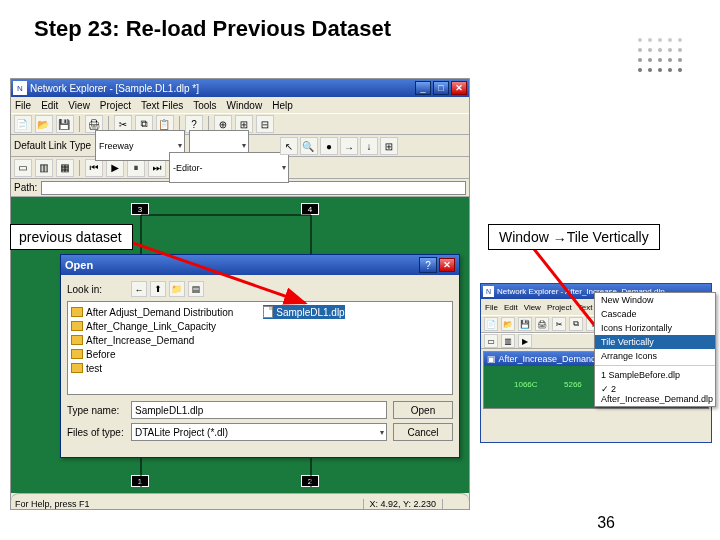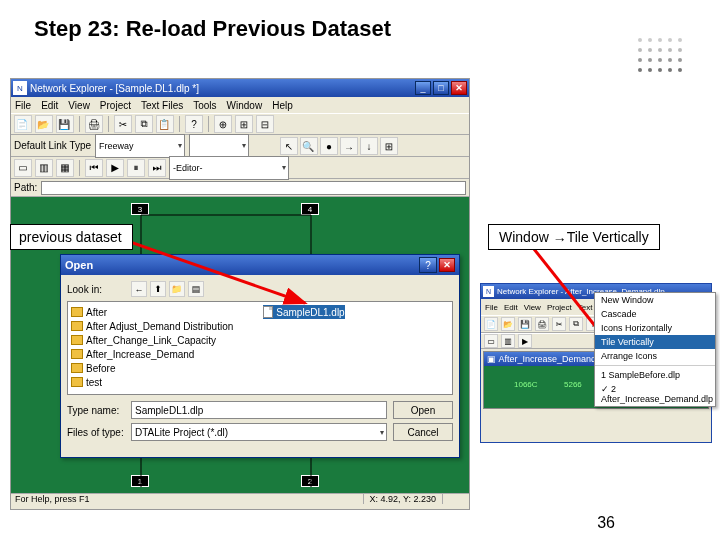--- a/index.html
+++ b/index.html
@@ -13,28 +13,28 @@
   .titlebar .title { color: #fff; font-size: 10px; flex: 1; }
   .winbtns { display: flex; gap: 2px; }
   .winbtn { width: 16px; height: 14px; background: linear-gradient(#6ea0f0,#1e47a8); border: 1px solid #0a2a60; color: #fff; font-size: 9px; display: flex; align-items: center; justify-content: center; cursor: pointer; }
   .winbtn.close { background: linear-gradient(#f08080,#c00); border-color: #800; font-weight: bold; }
   .menubar { background: #ece9d8; height: 16px; display: flex; padding: 0 4px; font-size: 10px; gap: 10px; align-items: center; }
   .menubar span { cursor: pointer; }
   .toolbar { background: #ece9d8; height: 22px; border-top: 1px solid #fff; border-bottom: 1px solid #aaa; display: flex; align-items: center; padding: 0 3px; gap: 3px; }
   .tbtn { width: 18px; height: 18px; border: 1px solid #ccc; background: #f5f5f0; display: flex; align-items: center; justify-content: center; font-size: 10px; cursor: pointer; }
   .tsep { width: 1px; height: 16px; background: #aaa; margin: 0 2px; }
   .toolbar2 { background: #ece9d8; height: 22px; border-bottom: 1px solid #aaa; display: flex; align-items: center; padding: 0 3px; gap: 4px; font-size: 10px; }
-  .combo { height: 24px; border: 1px solid #888; background: #fff; font-size: 9px; padding: 0 14px 0 3px; position: relative; display: inline-flex; align-items: center; }
+  .combo { height: 31px; border: 1px solid #888; background: #fff; font-size: 9px; padding: 0 14px 0 3px; position: relative; display: inline-flex; align-items: center; }
   .combo::after { content: "▾"; position: absolute; right: 2px; font-size: 8px; color: #444; }
   .toolbar3 { background: #ece9d8; height: 22px; border-bottom: 1px solid #aaa; display: flex; align-items: center; padding: 0 3px; gap: 3px; font-size: 10px; }
   .pathbar { background: #ece9d8; height: 18px; border-bottom: 1px solid #aaa; display: flex; align-items: center; padding: 0 3px; font-size: 10px; gap: 4px; }
   .pathbar input { flex: 1; height: 14px; font-size: 9px; border: 1px solid #888; padding: 0 2px; }
   .workspace { background: #1a7a3d; flex: 1; position: relative; }
   .node { position: absolute; width: 18px; height: 12px; background: #000; color: #fff; font-size: 8px; display: flex; align-items: center; justify-content: center; border: 1px solid #fff; }
-  .statusbar { height: 16px; background: #ece9d8; border-top: 1px solid #aaa; display: flex; align-items: flex-start; font-size: 9px; padding: 0 4px; }
+  .statusbar { height: 16px; background: #ece9d8; border-top: 1px solid #aaa; display: flex; align-items: flex-end; font-size: 9px; padding: 0 4px; border-radius: 8px; }
   .statusbar .cell { border-left: 1px solid #aaa; padding: 0 6px; }
   .main-flex { display: flex; flex-direction: column; height: 100%; }
 
   .open-dlg { position: absolute; top: 254px; left: 60px; width: 400px; height: 204px; background: #ece9d8; border: 1px solid #002a80; box-shadow: 2px 2px 4px rgba(0,0,0,.3); z-index: 5; }
   .open-dlg .dlg-title { background: linear-gradient(#4a7bd8,#1e47a8); height: 20px; display: flex; align-items: center; padding: 0 4px; }
   .open-dlg .dlg-title span.t { color: #fff; font-size: 11px; font-weight: bold; flex: 1; }
   .open-dlg .dlg-title .q { width: 18px; height: 16px; background: linear-gradient(#6ea0f0,#1e47a8); border: 1px solid #0a2a60; color: #fff; font-size: 10px; display: flex; align-items: center; justify-content: center; margin-right: 2px; }
   .open-dlg .dlg-body { padding: 6px; font-size: 10px; }
   .dlg-row { display: flex; align-items: center; gap: 6px; margin-bottom: 4px; }
   .dlg-row label { width: 58px; }
@@ -201,24 +201,20 @@
         <div class="ic">⬆</div>
         <div class="ic">📁</div>
         <div class="ic">▤</div>
       </div>
     </div>
     <div class="filelist">
       <div style="display:flex;gap:30px">
         <div>
           <div class="fileitem">
               <span class="folder-ic"></span>
-              <span>After</span>
-            </div>
-          <div class="fileitem">
-              <span class="folder-ic"></span>
               <span>After Adjust_Demand Distribution</span>
             </div>
           <div class="fileitem">
               <span class="folder-ic"></span>
               <span>After_Change_Link_Capacity</span>
             </div>
           <div class="fileitem">
               <span class="folder-ic"></span>
               <span>After_Increase_Demand</span>
             </div>

